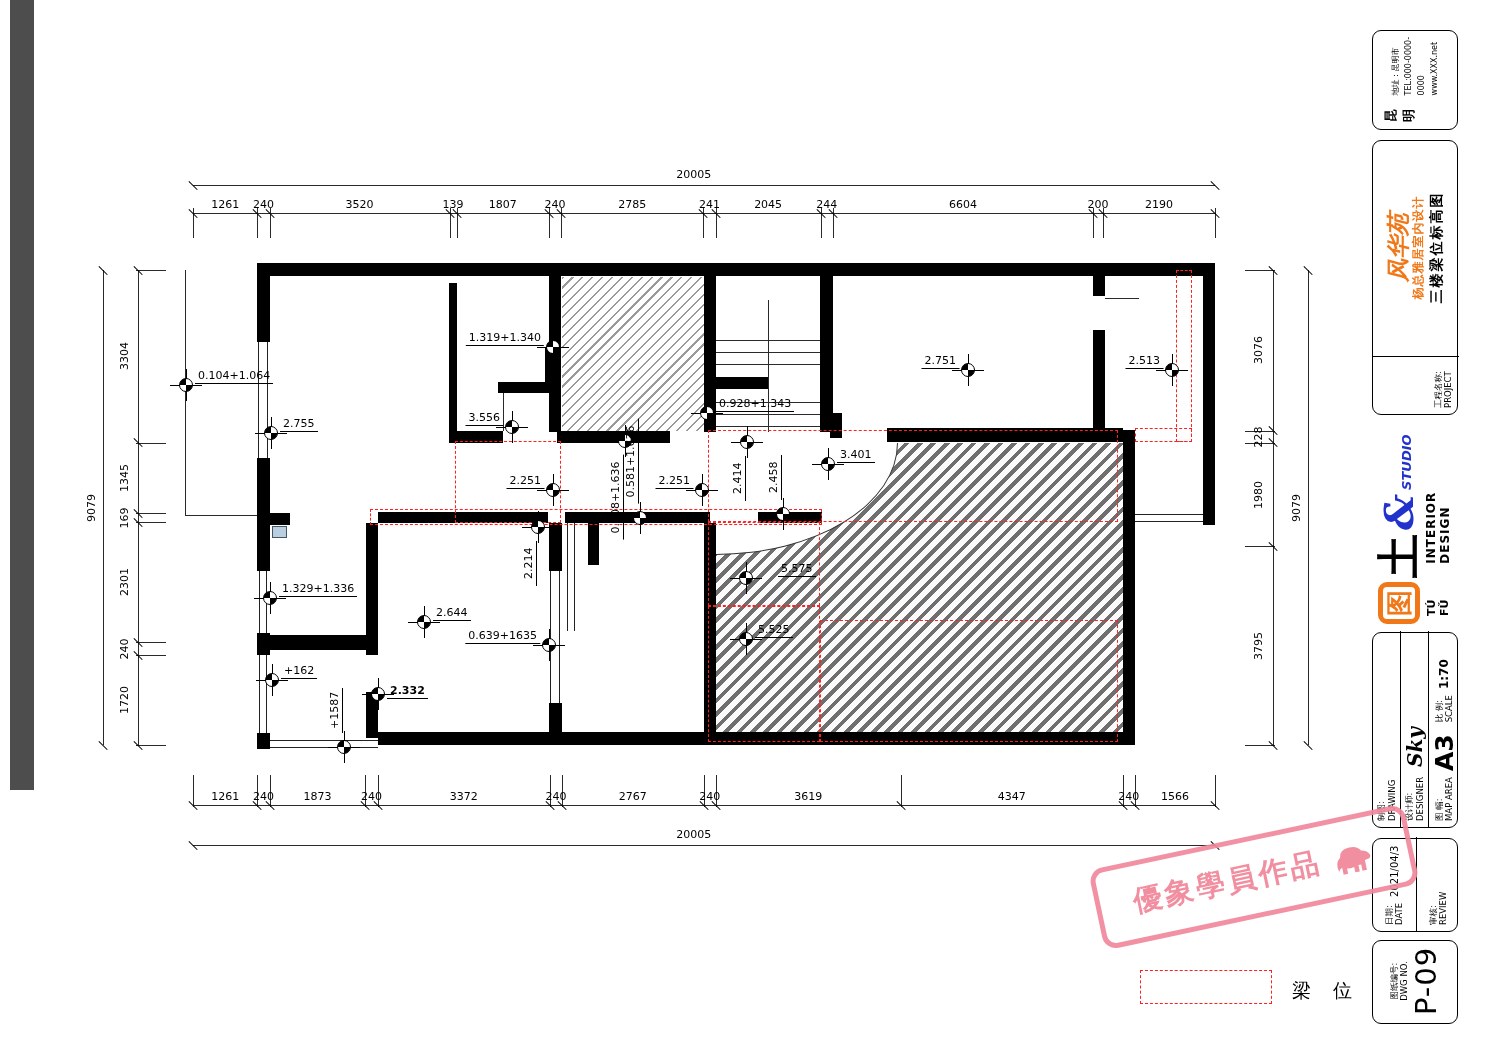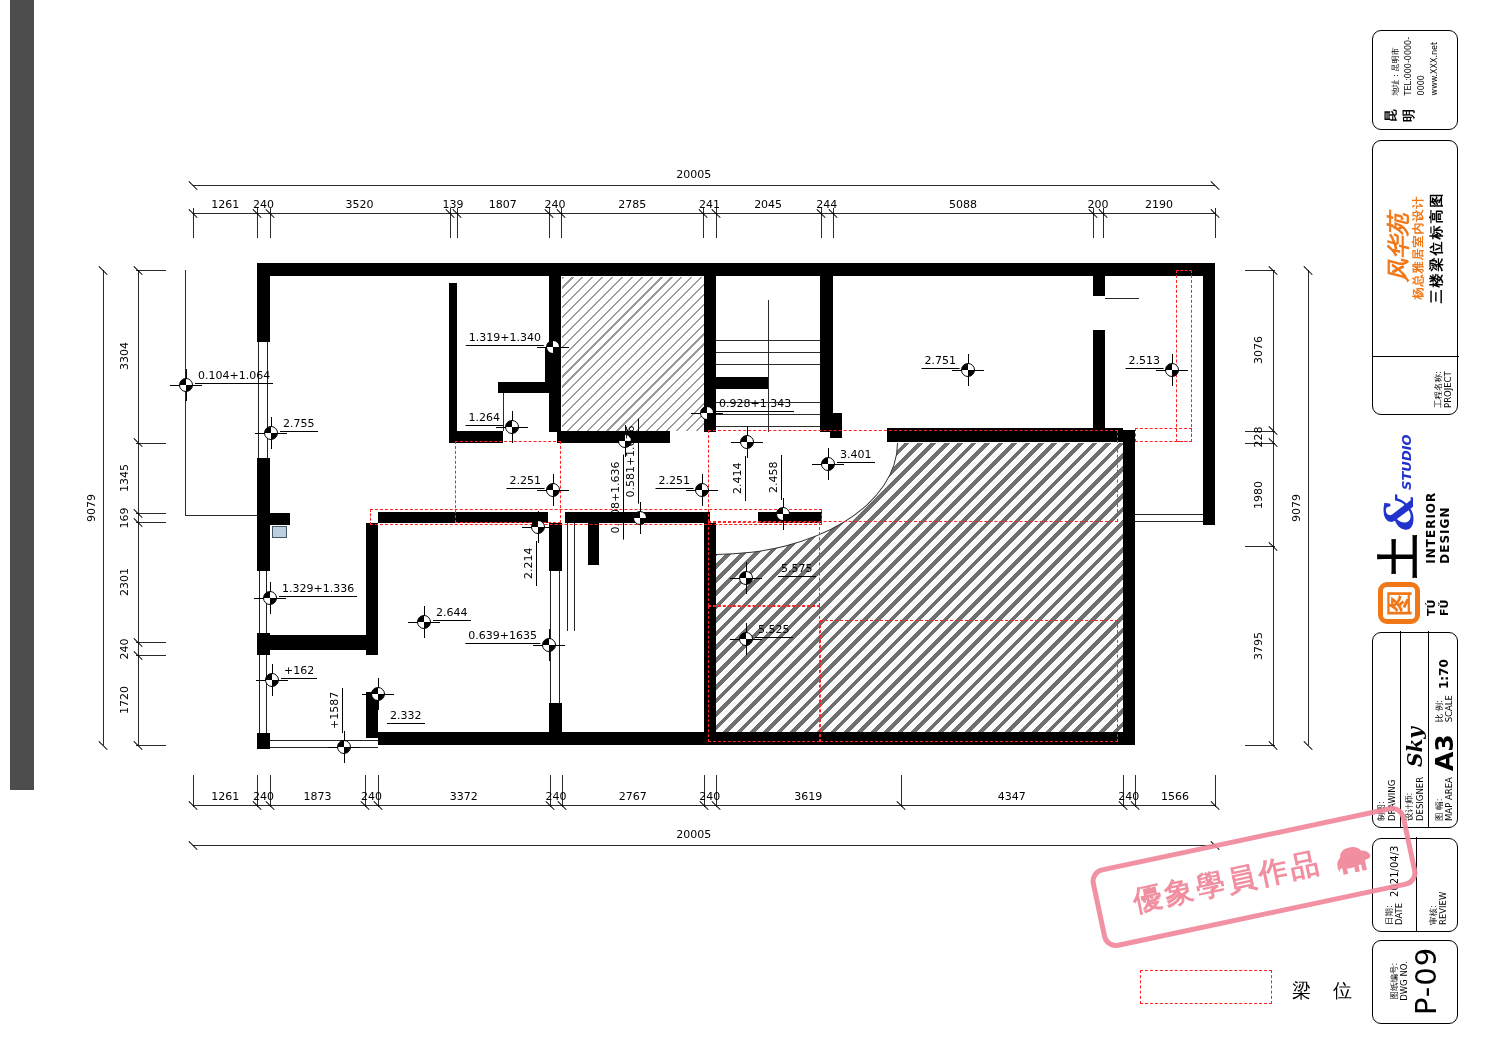--- a/index.html
+++ b/index.html
@@ -125,21 +125,21 @@
       <div class="mcross" style="left: 271px; top: 417px; width: 1px; height: 32px;"></div>
       <div class="mk" style="left: 264px; top: 426px; width: 14px; height: 14px;"></div>
       <div class="mlab" style="left: 280px; top: 418px; width: auto; height: 14px;">2.755</div>
       <div class="mcross" style="left: 537px; top: 347px; width: 32px; height: 1px;"></div>
       <div class="mcross" style="left: 553px; top: 331px; width: 1px; height: 32px;"></div>
       <div class="mk" style="left: 546px; top: 340px; width: 14px; height: 14px;"></div>
       <div class="mlab left" style="left: 544px; top: 332px; width: auto; height: 14px;">1.319+1.340</div>
       <div class="mcross" style="left: 496px; top: 427px; width: 32px; height: 1px;"></div>
       <div class="mcross" style="left: 512px; top: 411px; width: 1px; height: 32px;"></div>
       <div class="mk" style="left: 505px; top: 420px; width: 14px; height: 14px;"></div>
-      <div class="mlab left" style="left: 503px; top: 412px; width: auto; height: 14px;">1.264</div>
+      <div class="mlab left" style="left: 503px; top: 412px; width: auto; height: 14px;">3.556</div>
       <div class="mcross" style="left: 691px; top: 413px; width: 32px; height: 1px;"></div>
       <div class="mcross" style="left: 707px; top: 397px; width: 1px; height: 32px;"></div>
       <div class="mk" style="left: 700px; top: 406px; width: 14px; height: 14px;"></div>
       <div class="mlab" style="left: 716px; top: 398px; width: auto; height: 14px;">0.928+1.343</div>
       <div class="mcross" style="left: 952px; top: 370px; width: 32px; height: 1px;"></div>
       <div class="mcross" style="left: 968px; top: 354px; width: 1px; height: 32px;"></div>
       <div class="mk" style="left: 961px; top: 363px; width: 14px; height: 14px;"></div>
       <div class="mlab left" style="left: 959px; top: 355px; width: auto; height: 14px;">2.751</div>
       <div class="mcross" style="left: 1156px; top: 370px; width: 32px; height: 1px;"></div>
       <div class="mcross" style="left: 1172px; top: 354px; width: 1px; height: 32px;"></div>
@@ -189,21 +189,21 @@
       <div class="mcross" style="left: 549px; top: 629px; width: 1px; height: 32px;"></div>
       <div class="mk" style="left: 542px; top: 638px; width: 14px; height: 14px;"></div>
       <div class="mlab left" style="left: 540px; top: 630px; width: auto; height: 14px;">0.639+1635</div>
       <div class="mcross" style="left: 256px; top: 680px; width: 32px; height: 1px;"></div>
       <div class="mcross" style="left: 272px; top: 664px; width: 1px; height: 32px;"></div>
       <div class="mk" style="left: 265px; top: 673px; width: 14px; height: 14px;"></div>
       <div class="mlab" style="left: 281px; top: 665px; width: auto; height: 14px;">+162</div>
       <div class="mcross" style="left: 362px; top: 694px; width: 32px; height: 1px;"></div>
       <div class="mcross" style="left: 378px; top: 678px; width: 1px; height: 32px;"></div>
       <div class="mk" style="left: 371px; top: 687px; width: 14px; height: 14px;"></div>
-      <div class="mlab" style="left: 387px; top: 710px; width: auto; height: 14px;">2.332</div>
+      <div class="mlab" style="left: 387px; top: 685px; width: auto; height: 14px; font-weight: bold;">2.332</div>
       <div class="mcross" style="left: 328px; top: 747px; width: 32px; height: 1px;"></div>
       <div class="mcross" style="left: 344px; top: 731px; width: 1px; height: 32px;"></div>
       <div class="mk" style="left: 337px; top: 740px; width: 14px; height: 14px;"></div>
       <div class="mlab-v" style="left: 327px; top: 688px; width: 16px; height: 45px;">+1587</div>
       <div class="mcross" style="left: 730px; top: 578px; width: 32px; height: 1px;"></div>
       <div class="mcross" style="left: 746px; top: 562px; width: 1px; height: 32px;"></div>
       <div class="mk" style="left: 739px; top: 571px; width: 14px; height: 14px;"></div>
       <div class="mlab" style="left: 778px; top: 563px; width: auto; height: 14px;">5.575</div>
       <div class="mcross" style="left: 730px; top: 639px; width: 32px; height: 1px;"></div>
       <div class="mcross" style="left: 746px; top: 623px; width: 1px; height: 32px;"></div>
@@ -243,21 +243,21 @@
       <span class="dnum" style="left: 225.21px; top: 211px; transform: translate(-50%, -100%);">1261</span>
       <span class="dnum" style="left: 263.551px; top: 211px; transform: translate(-50%, -100%);">240</span>
       <span class="dnum" style="left: 359.595px; top: 211px; transform: translate(-50%, -100%);">3520</span>
       <span class="dnum" style="left: 453.06px; top: 211px; transform: translate(-50%, -100%);">139</span>
       <span class="dnum" style="left: 502.767px; top: 211px; transform: translate(-50%, -100%);">1807</span>
       <span class="dnum" style="left: 555.055px; top: 211px; transform: translate(-50%, -100%);">240</span>
       <span class="dnum" style="left: 632.325px; top: 211px; transform: translate(-50%, -100%);">2785</span>
       <span class="dnum" style="left: 709.62px; top: 211px; transform: translate(-50%, -100%);">241</span>
       <span class="dnum" style="left: 768.14px; top: 211px; transform: translate(-50%, -100%);">2045</span>
       <span class="dnum" style="left: 826.737px; top: 211px; transform: translate(-50%, -100%);">244</span>
-      <span class="dnum" style="left: 962.936px; top: 211px; transform: translate(-50%, -100%);">5088</span>
+      <span class="dnum" style="left: 962.936px; top: 211px; transform: translate(-50%, -100%);">6604</span>
       <span class="dnum" style="left: 1098.01px; top: 211px; transform: translate(-50%, -100%);">200</span>
       <span class="dnum" style="left: 1159.06px; top: 211px; transform: translate(-50%, -100%);">2190</span>
       <div class="tline" style="left: 193px; top: 185px; width: 1022px; height: 1px;"></div>
       <div class="tick" style="left: 187px; top: 184.5px; width: 12px; height: 1.2px;"></div>
       <div class="tick" style="left: 1209px; top: 184.5px; width: 12px; height: 1.2px;"></div>
       <span class="dnum" style="left: 693.78px; top: 181px; transform: translate(-50%, -100%);">20005</span>
       <div class="tline" style="left: 193px; top: 805px; width: 1022px; height: 1px;"></div>
       <div class="tick" style="left: 187px; top: 804.5px; width: 12px; height: 1.2px;"></div>
       <div class="tline" style="left: 193px; top: 775px; width: 1px; height: 32px;"></div>
       <div class="tick" style="left: 251.421px; top: 804.5px; width: 12px; height: 1.2px;"></div>

